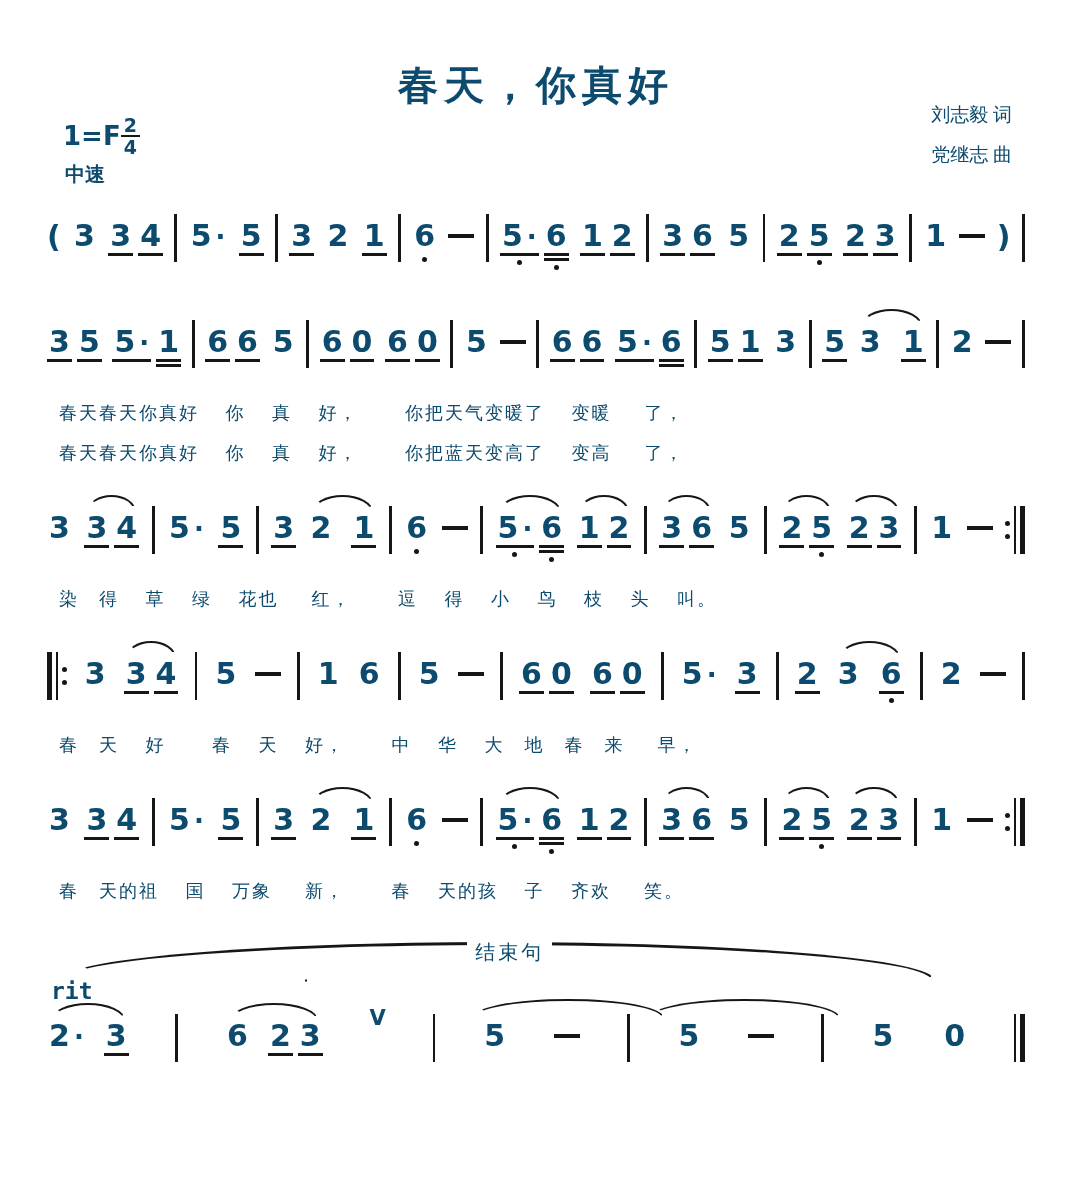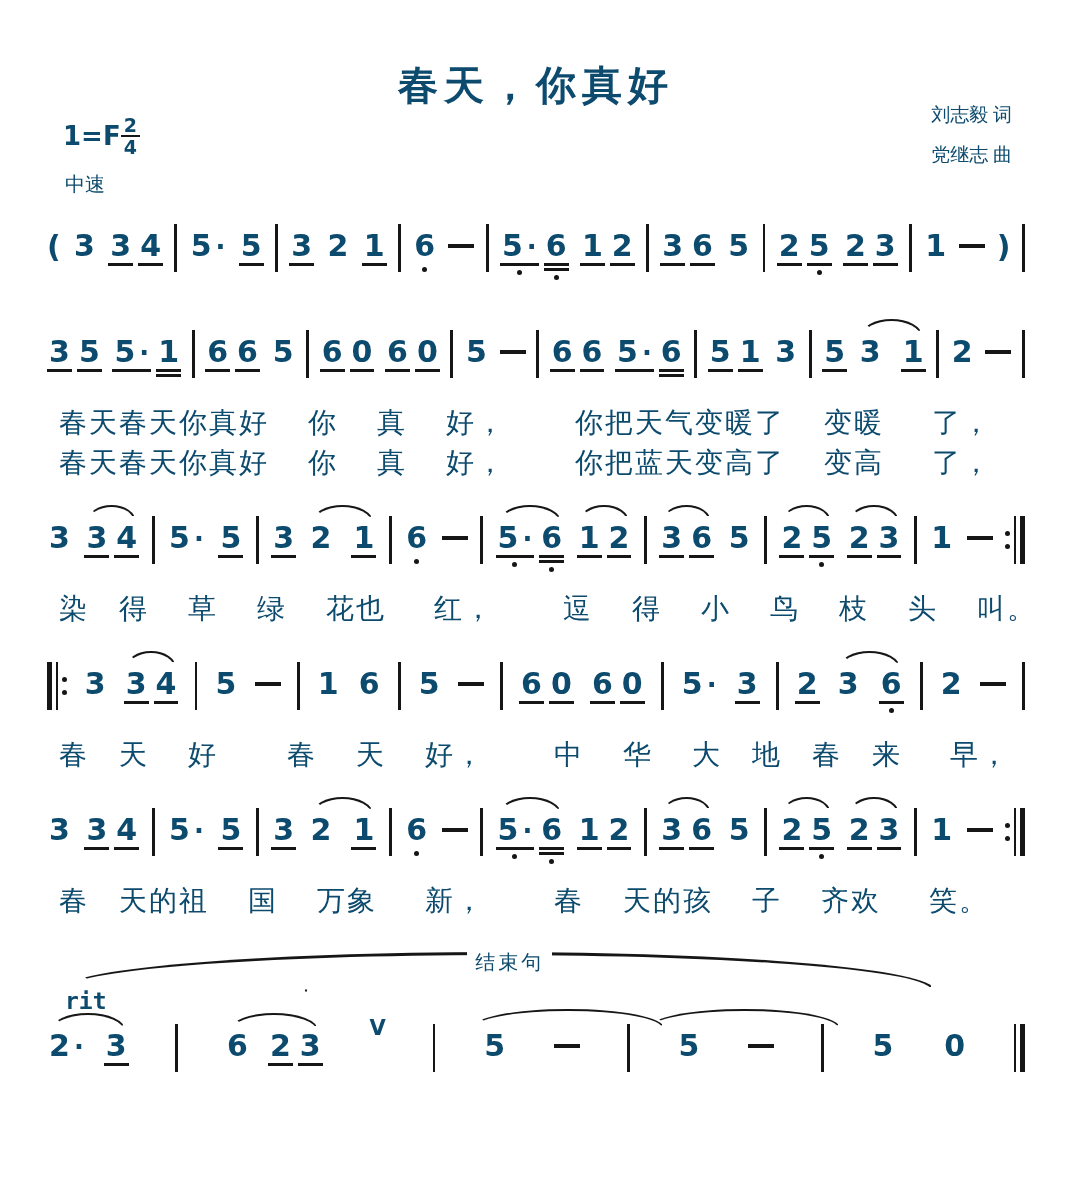--- a/index.html
+++ b/index.html
@@ -10,21 +10,21 @@
     font-family:"Liberation Serif", serif;color:#0c4a6e;overflow:hidden;
   }
   
   .title{ text-align:center;font-size:40px;font-weight:bold;letter-spacing:6px;margin:28px 0 0 0;}
   .credits{ position:absolute;top:95px;right:60px;font-size:19px;line-height:40px;}
   .keysig{ display:flex;align-items:center;margin:2px 0 0 18px;
            font-family:"DejaVu Sans", sans-serif;font-weight:bold;font-size:26px;}
   .meter{ display:inline-flex;flex-direction:column;align-items:center;
           font-size:19px;line-height:20px;font-weight:bold;}
   .meter .num{ border-bottom:2.5px solid #161616;padding:0 3px;}
-  .tempo{ font-size:20px;margin:14px 0 0 20px;}
+  .tempo{ font-size:20px;margin:4px 0 0 20px;font-weight:bold;}
   
   .score{ margin-top:18px;}
   .sys{ margin-bottom:30px;}
   .mline{ display:flex;justify-content:space-between;align-items:flex-start;
           min-height:62px;padding:14px 2px 0 2px;}
   .note{ display:inline-flex;flex-direction:column;align-items:center;}
   .nr{ display:flex;align-items:baseline;font-family:"DejaVu Sans", sans-serif;
        font-weight:bold;font-size:30px;line-height:1.05;padding:0 2px 1px 2px;}
   .nr.ul{ border-bottom:3px solid #161616;}
   .aug{ font-size:26px;font-weight:bold;margin-left:4px;}
@@ -41,29 +41,29 @@
   .rgrp{ display:flex;gap:3.5px;height:48px;margin-top:-6px;align-items:stretch;}
   .thick{ width:5px;background:#161616;}
   .thin{ width:2.5px;background:#161616;}
   .rdots{ display:flex;flex-direction:column;justify-content:center;gap:8px;}
   .rdots i{ width:5px;height:5px;border-radius:50%;background:#161616;}
   .breath{ font-family:"DejaVu Sans", sans-serif;font-weight:bold;font-size:21px;margin-top:-14px;}
   .fermata{ position:absolute;right:-2px;top:-38px;width:22px;}
   .fermata .fa{ width:22px;height:11px;box-sizing:border-box;border:3px solid transparent;
        border-top:3.2px solid #161616;border-radius:50% 50% 0 0 / 100% 100% 0 0;}
   .fermata .fd{ width:4.5px;height:4.5px;border-radius:50%;background:#161616;margin:-3px auto 0 auto;}
-  .lyr{ font-size:28px;letter-spacing:2px;margin:10px 0 0 14px;white-space:pre;line-height:30px;}
+  .lyr{ font-size:18px;letter-spacing:2px;margin:10px 0 0 14px;white-space:pre;line-height:30px;}
   
   .ending{ position:relative;padding-top:84px;margin-top:6px;}
   .ending .mline{ padding-top:0;}
   .bigarc{ position:absolute;top:6px;left:1.5%;width:89%;height:38px;box-sizing:border-box;
        border:3px solid transparent;border-top:3px solid #161616;
        border-radius:50% 50% 0 0 / 100% 100% 0 0;}
   .rit{ position:absolute;top:42px;left:6px;
-        font-family:"DejaVu Sans Mono", monospace;font-weight:bold;font-size:23px;margin-left:14px;}
+        font-family:"DejaVu Sans Mono", monospace;font-weight:bold;font-size:23px;}
   .endlabel{ position:absolute;top:3px;left:43%;font-size:20px;letter-spacing:3px;
         background:#fff;padding:0 8px;}
   .tie{ position:absolute;height:19px;box-sizing:border-box;top:63px;
         border:2.5px solid transparent;border-top:2.8px solid #161616;
         border-radius:50% 50% 0 0 / 100% 100% 0 0;}
   .tie1{ left:43.5%;width:19.5%;}
   .tie2{ left:61.5%;width:19.5%;}
 </style>
 </head>
 <body>

